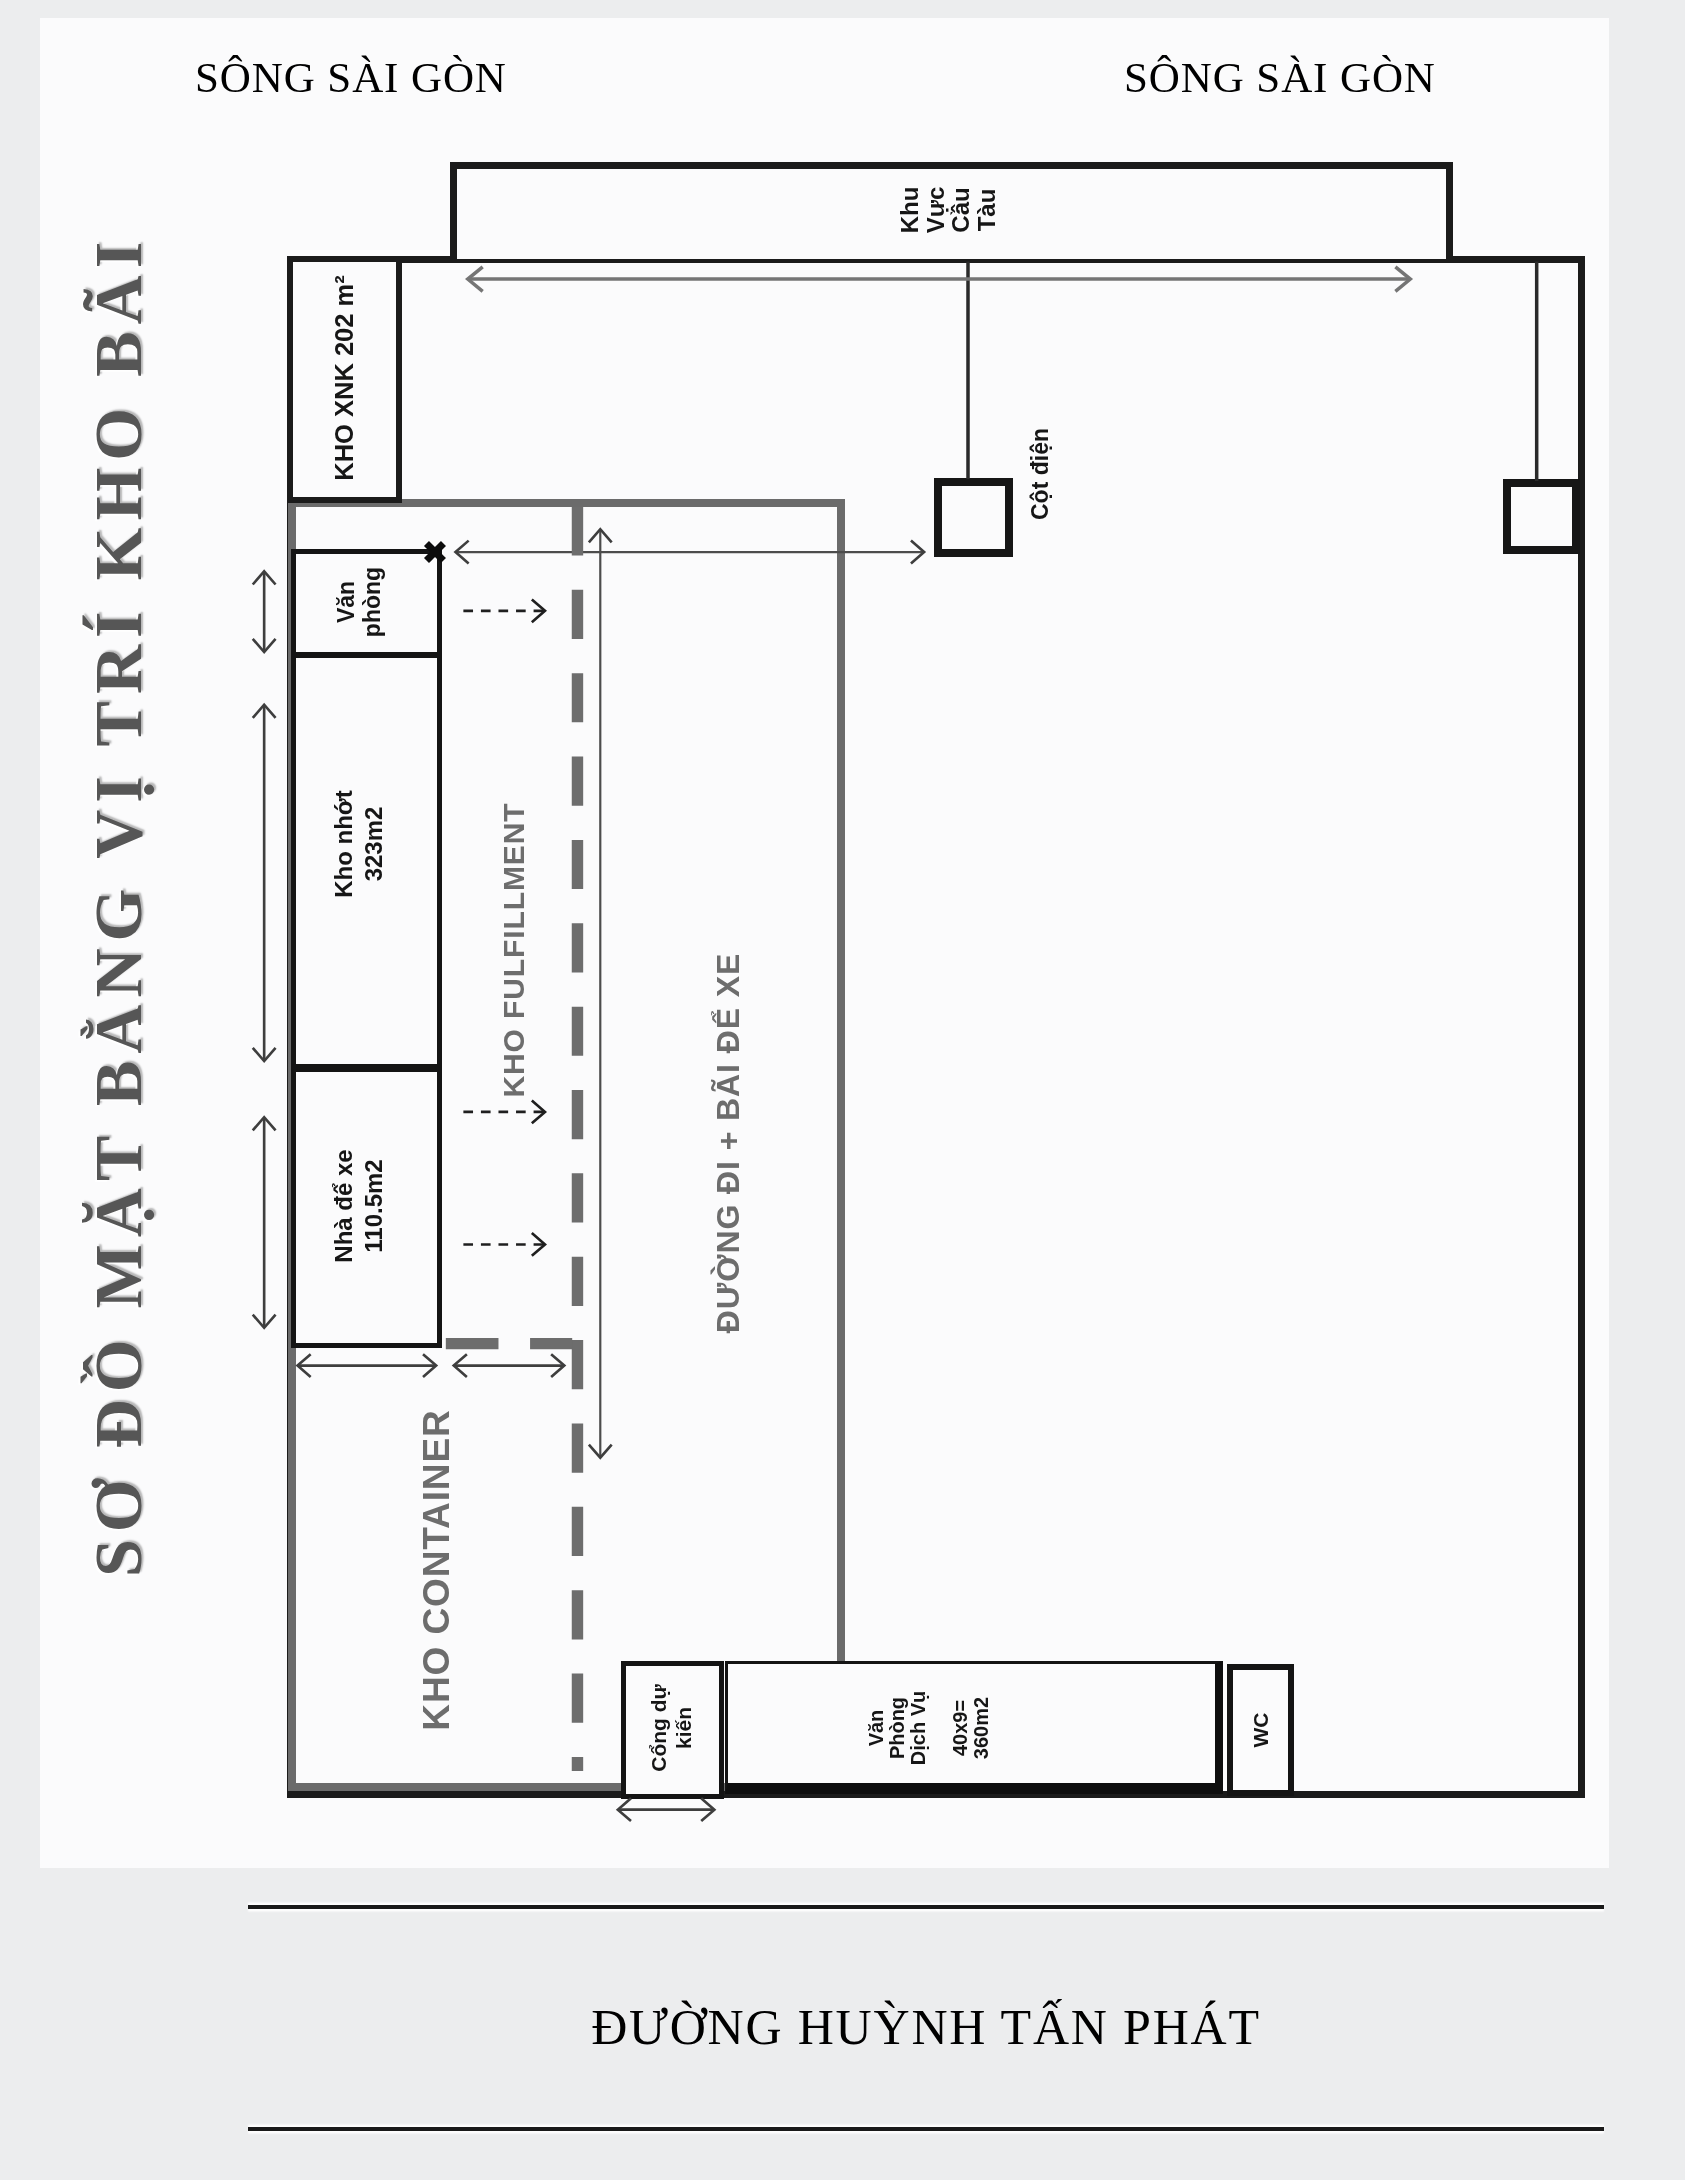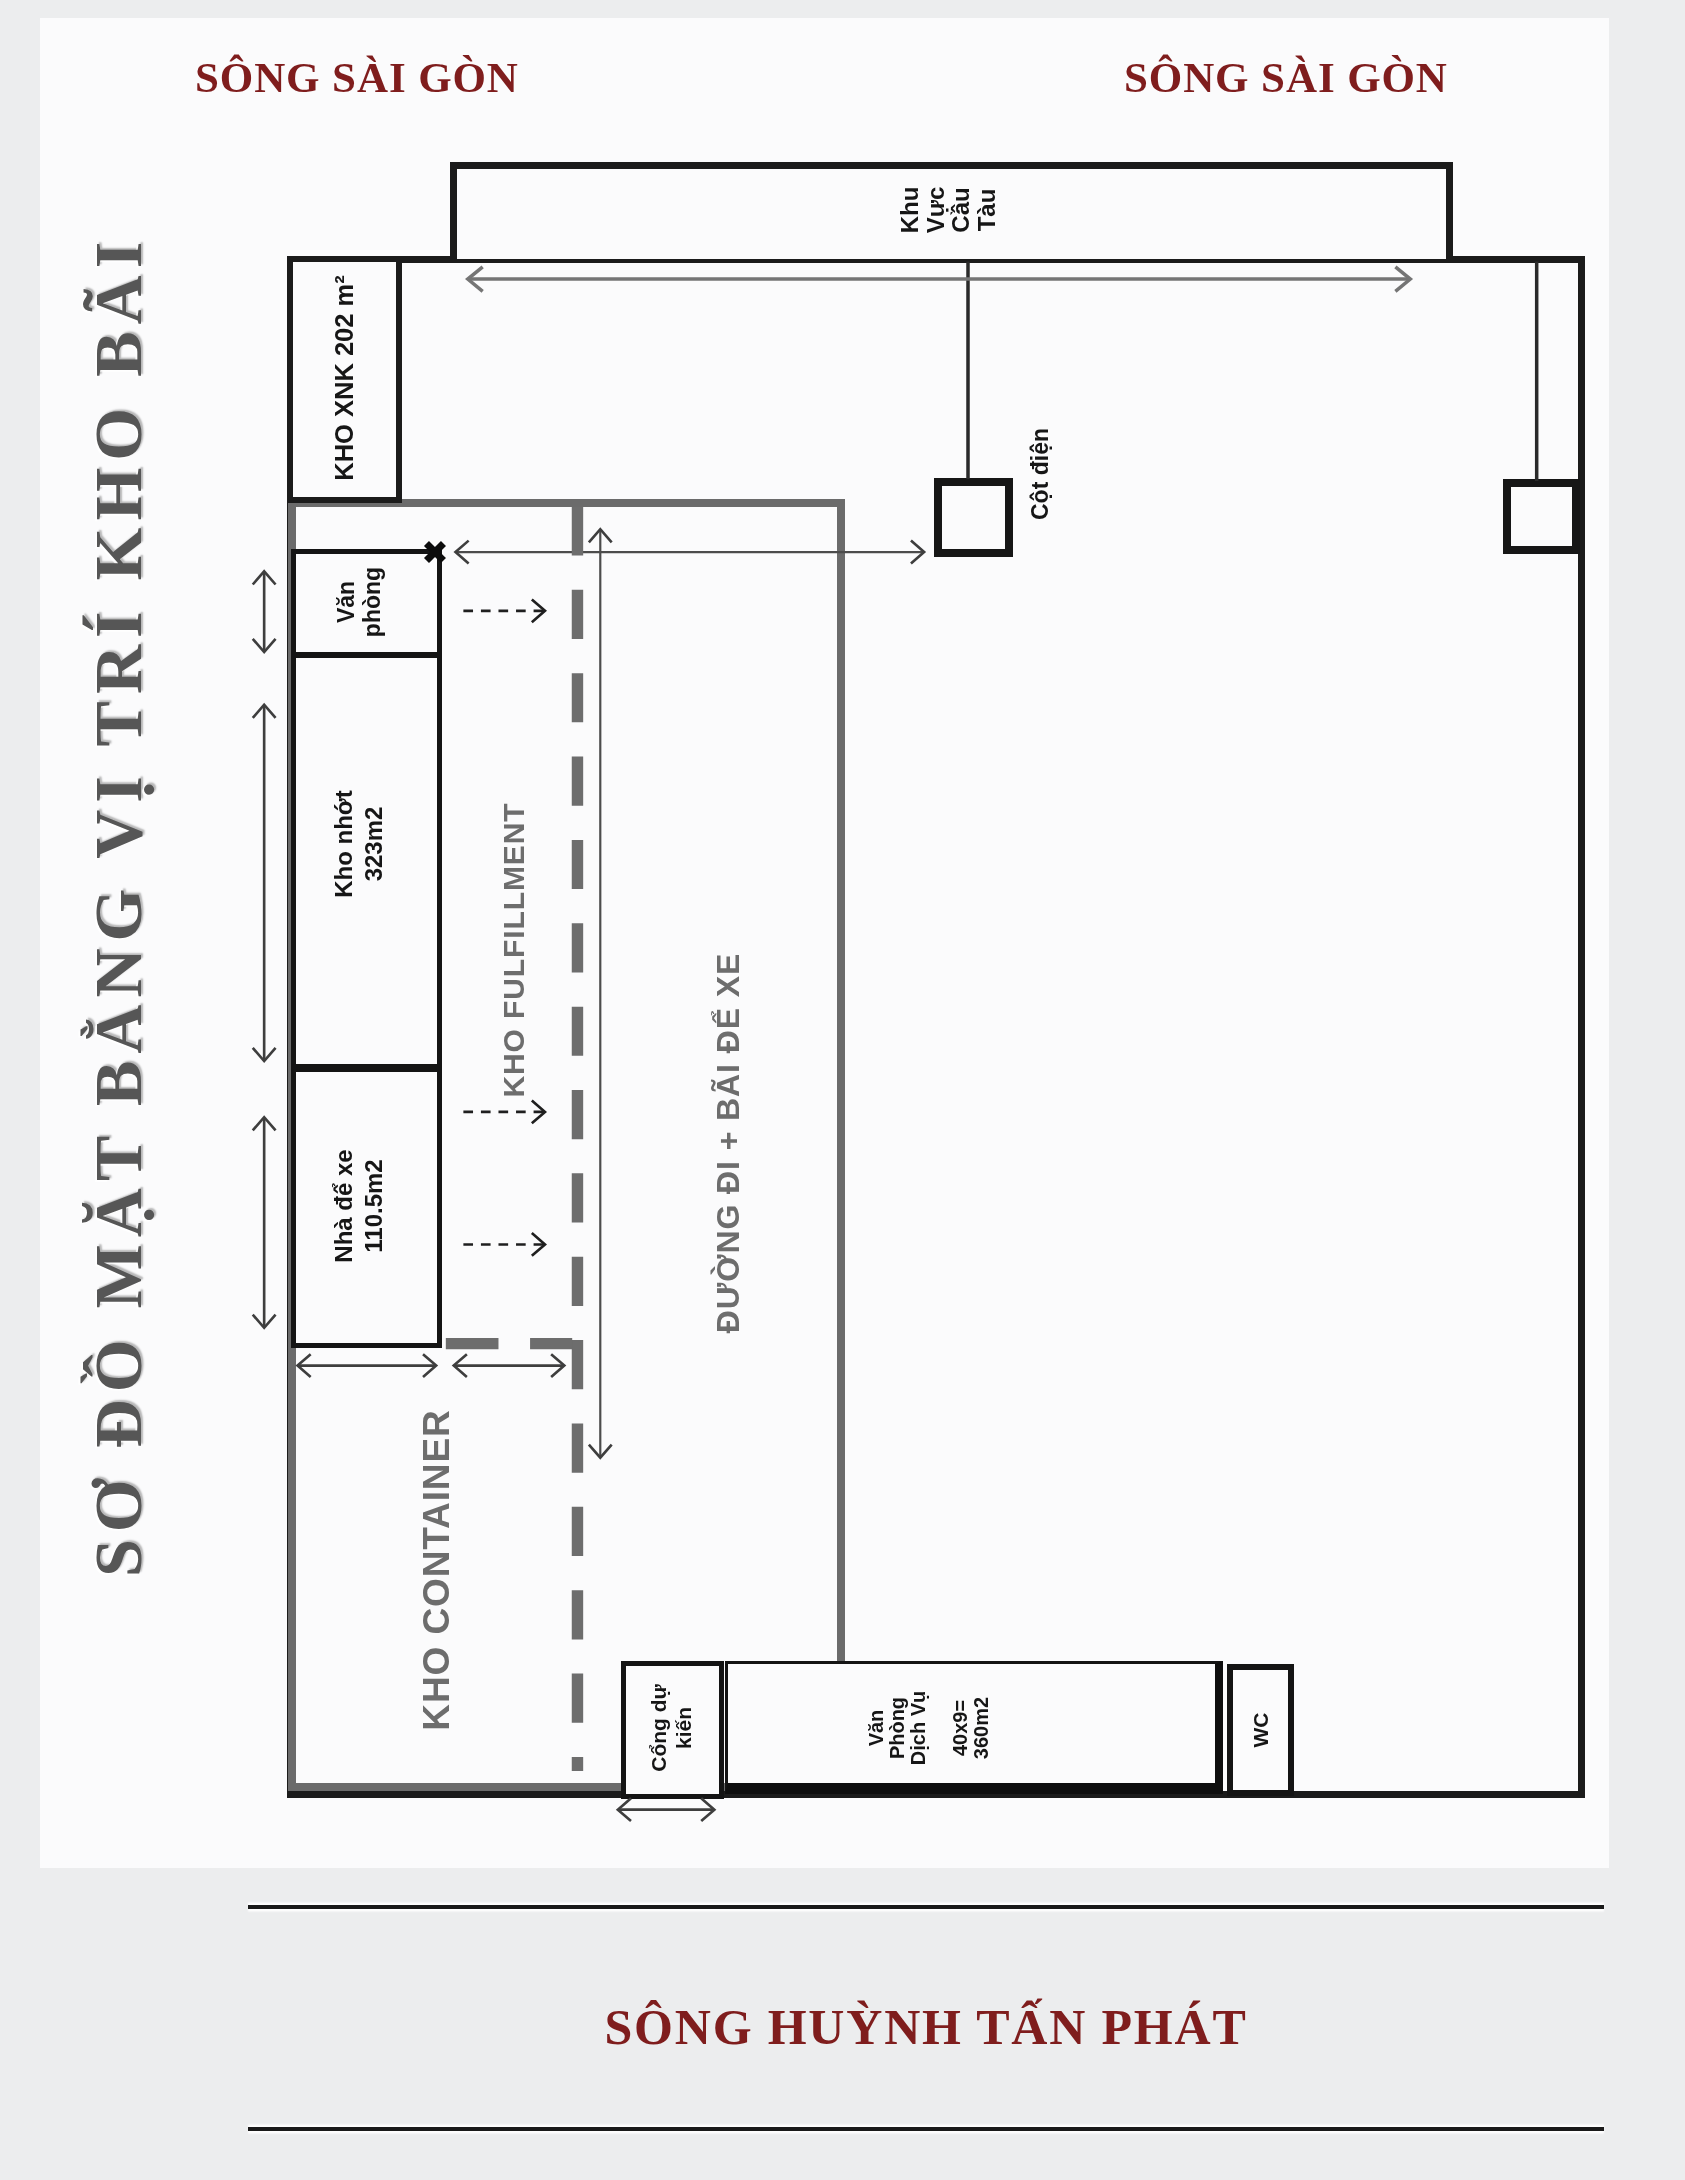--- a/index.html
+++ b/index.html
@@ -4,21 +4,21 @@
 <style>
   html,body{margin:0;padding:0;}
   body{width:1685px;height:2180px;position:relative;background:#ecedee;
        font-family:"Liberation Sans","DejaVu Sans",sans-serif;overflow:hidden;}
   .abs{position:absolute;box-sizing:border-box;}
   .page{background:#fbfbfc;}
   .rot{position:absolute;transform:translate(-50%,-50%) rotate(-90deg);
        transform-origin:center;white-space:pre;text-align:center;line-height:1.12;}
   .blk{color:#161616;font-weight:bold;}
   .gry{color:#6d6d6d;font-weight:bold;letter-spacing:0.9px;}
-  .serif{font-family:"Liberation Serif","DejaVu Serif",serif;font-weight:bold;color:#7f1d1d;}
+  .serif{font-family:"Liberation Serif","DejaVu Serif",serif;font-weight:normal;color:#000000;}
   .title{font-family:"Liberation Serif","DejaVu Serif",serif;font-weight:bold;color:#565656;
          letter-spacing:7px;text-shadow:-1.8px -1.8px 0.9px rgba(255,255,255,.85),1.8px 1.8px 1.8px rgba(0,0,0,.28);}
   .roadline{background:#1a1a1a;box-shadow:0 -2.6px 1.8px rgba(255,255,255,.95),0 2.6px 1.8px rgba(255,255,255,.95);}
   svg{position:absolute;left:0;top:0;pointer-events:none;}
 </style>
 </head>
 <body>
 
 <div class="abs page" style="left:40px;top:17.6px;width:1569px;height:1850px;"></div>
 
@@ -104,15 +104,15 @@
 <div class="rot blk" style="left:929px;top:1728px;font-size:20px;line-height:21px;">Văn
 Phòng
 Dịch Vụ
  
 40x9=
 360m2</div>
 <div class="rot blk" style="left:1261px;top:1730px;font-size:21px;">WC</div>
 <div class="rot" style="left:436px;top:552px;font-size:33px;color:#0c0c0c;">✖</div>
 
 <div class="abs roadline" style="left:248px;top:1905px;width:1356px;height:3.5px;"></div>
-<div class="abs serif" style="left:248px;top:1998px;width:1356px;text-align:center;font-size:50px;letter-spacing:1.8px;">SÔNG HUỲNH TẤN PHÁT</div>
+<div class="abs serif" style="left:248px;top:1998px;width:1356px;text-align:center;font-size:50px;letter-spacing:1.8px;">ĐƯỜNG HUỲNH TẤN PHÁT</div>
 <div class="abs roadline" style="left:248px;top:2127px;width:1356px;height:3.5px;"></div>
 
 
 </body></html>

